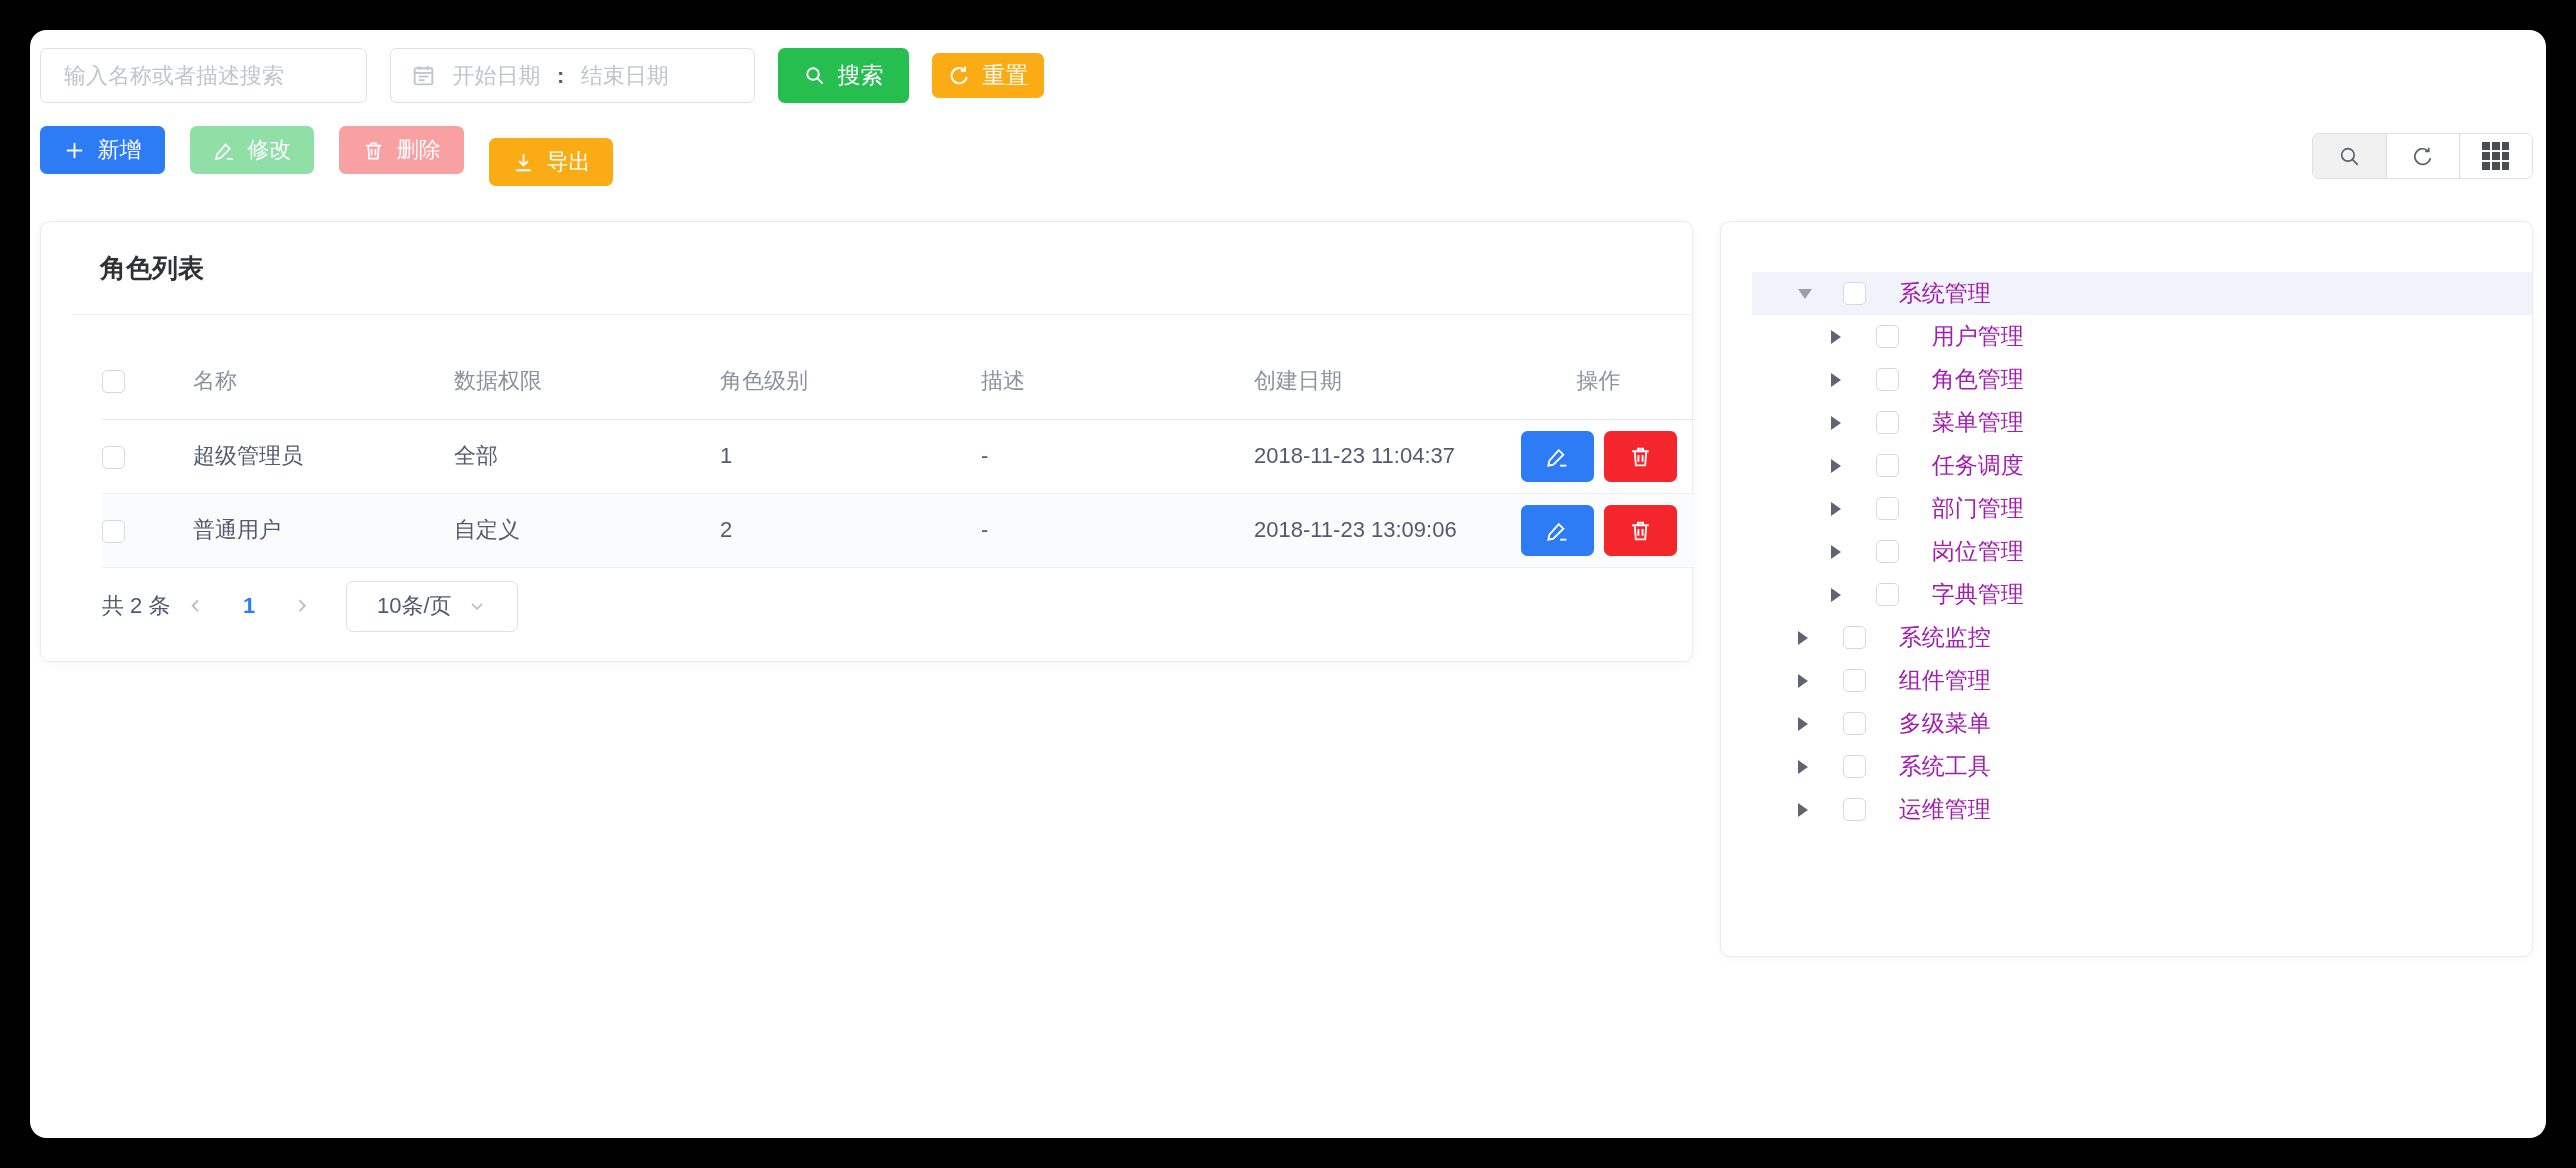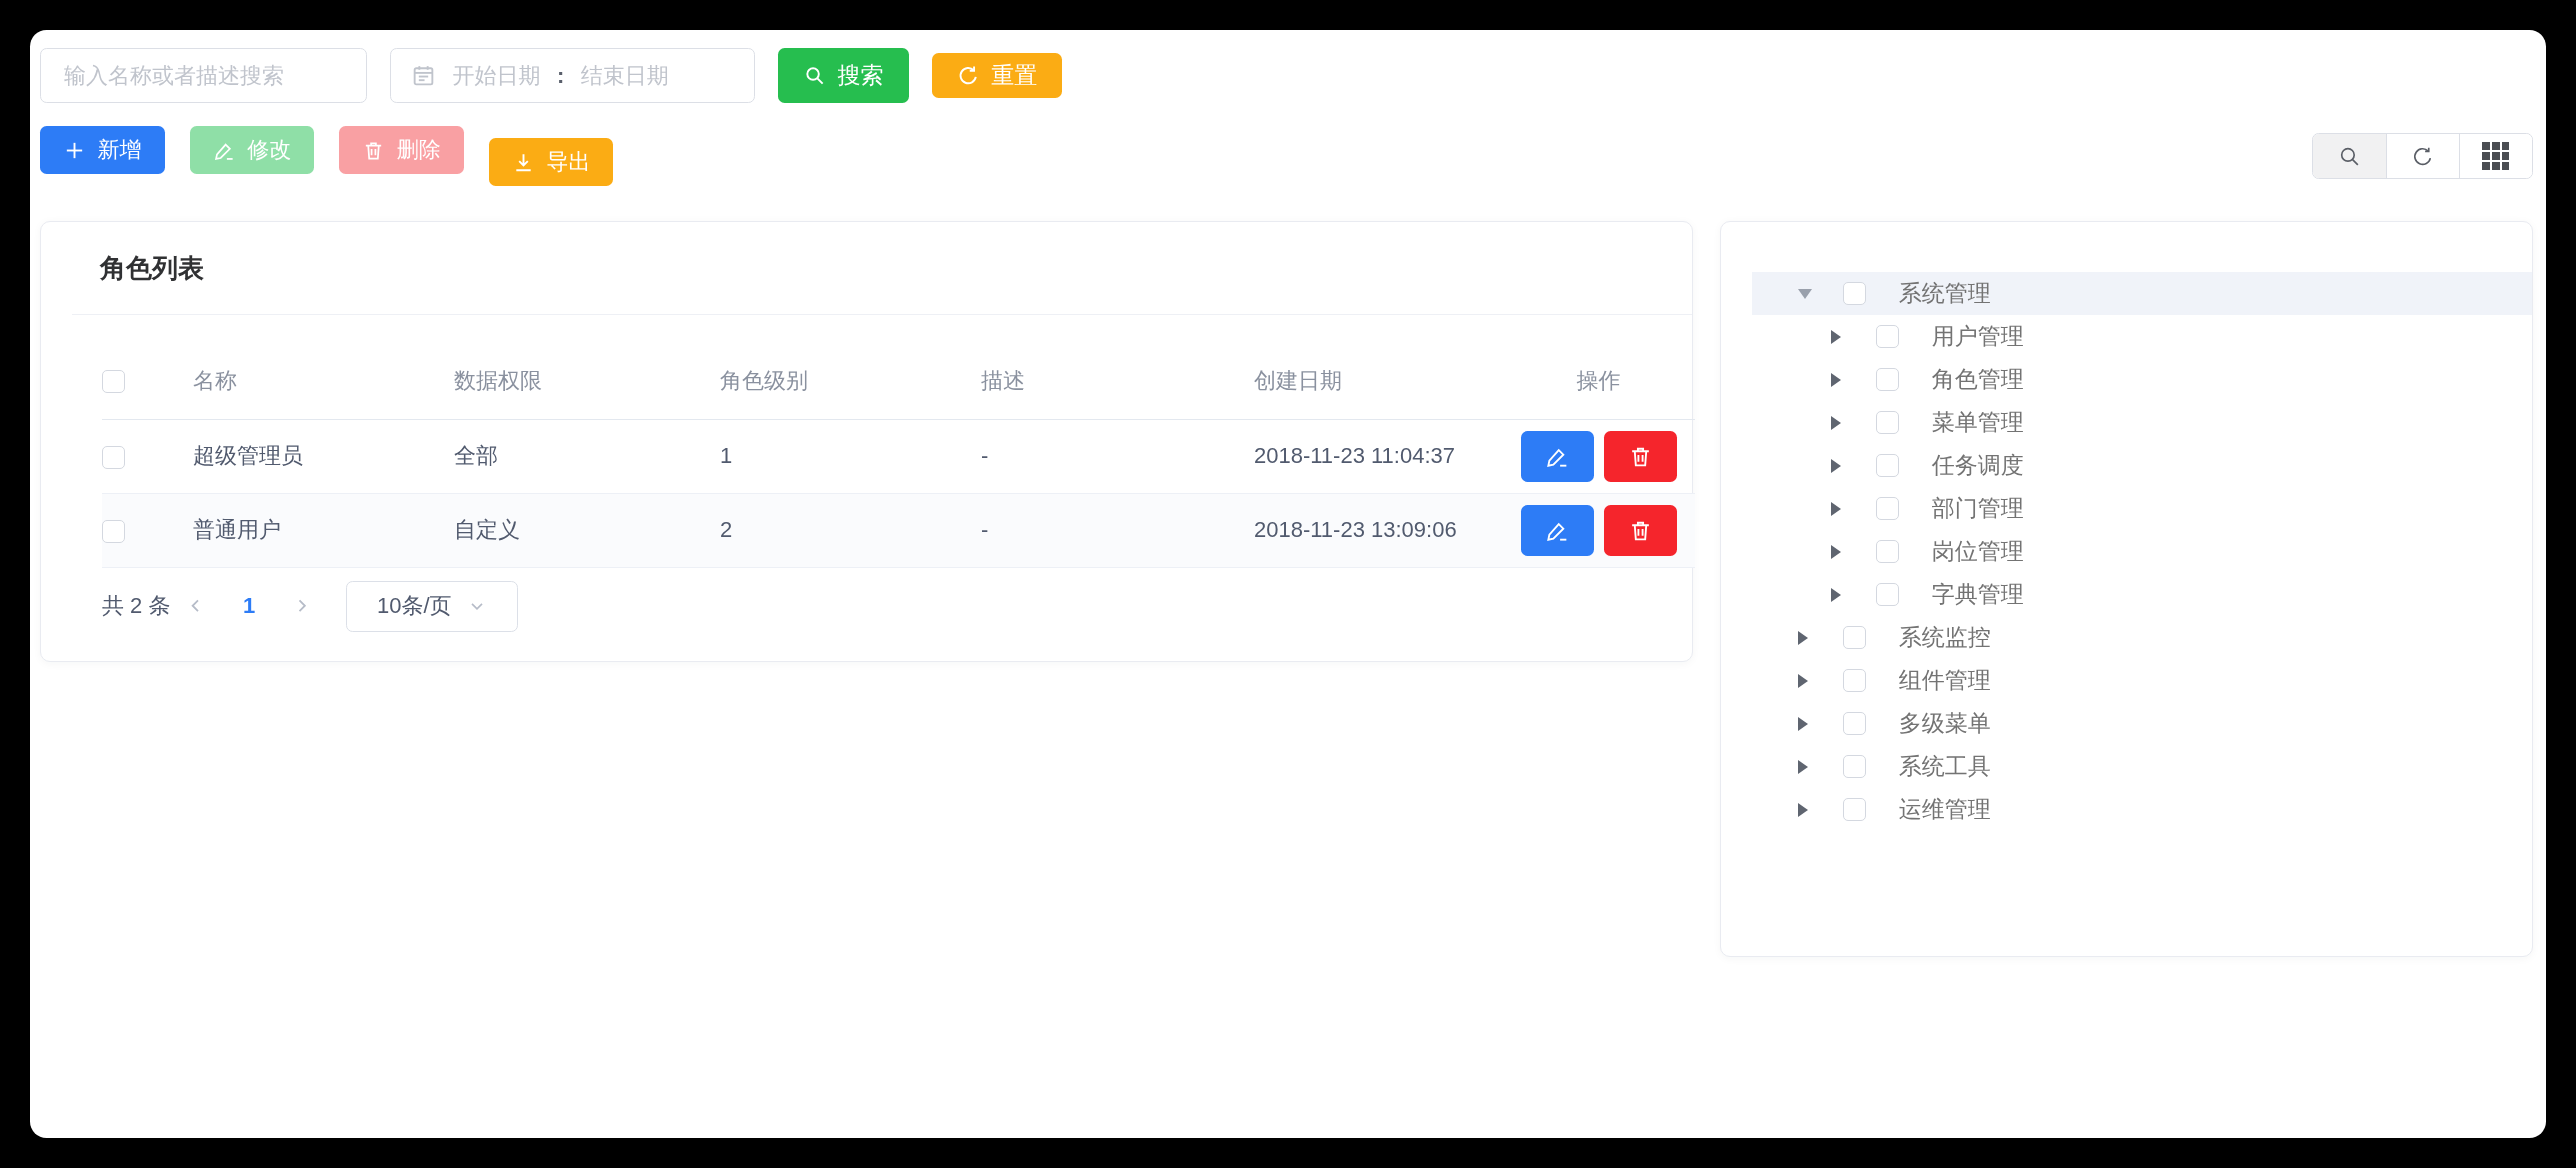--- a/index.html
+++ b/index.html
@@ -9,21 +9,21 @@
   
   .search-row { display:flex; align-items:center; gap:23px; height:55px; }
   .text-input { width:327px; height:55px; border:1.7px solid #DCDFE6; border-radius:6.6px; padding:0 23px; font-size:22px; color:#606266; font-family:inherit; outline:none; background:#fff; }
   .text-input::placeholder { color:#C0C4CC; }
   .date-range { width:365px; height:55px; border:1.7px solid #DCDFE6; border-radius:6.6px; display:flex; align-items:center; padding:0 20px; gap:16.5px; font-size:22px; color:#C0C4CC; background:#fff; }
   .date-range .cal { color:#C0C4CC; display:flex; }
   .date-range .sep { color:#595F6B; font-weight:bold; }
   .btn { display:inline-flex; align-items:center; justify-content:center; gap:11.6px; border:none; border-radius:6.6px; color:#fff; font-size:23px; font-family:inherit; cursor:pointer; white-space:nowrap; }
   .btn svg { flex:0 0 auto; }
   .btn-search { background:#26BE4F; height:55px; padding:0 25px; }
-  .btn-reset  { background:#FBAC14; height:45px; padding:0 25px; }
+  .btn-reset  { background:#FBAC14; height:45px; padding:0 16px; }
 
   
   .action-row { margin-top:23px; display:flex; align-items:center; }
   .action-left { display:flex; gap:25px; }
   .btn-sm { height:48px; padding:0 23px; font-size:22px; }
   .btn-add    { background:#2D7CF6; }
   .btn-edit   { background:#8FDFA7; cursor:not-allowed; }
   .btn-del    { background:#F9A0A3; cursor:not-allowed; }
   .btn-export { background:#FBAC14;margin-top:12px; }
 
@@ -58,21 +58,21 @@
   .pagination { display:flex; align-items:center; margin-top:13.2px; font-size:22px; color:#515A6E; }
   .pg-total { margin-right:15px; }
   .pg-arrow { color:#B6BCC8; display:flex; align-items:center; cursor:pointer; }
   .pg-num { color:#2D7CF6; font-weight:bold; margin:0 36px; cursor:pointer; }
   .pg-size { width:172px; height:51px; border:1.7px solid #DCE0E8; border-radius:6.6px; display:flex; align-items:center; justify-content:center; gap:15px; color:#515A6E; margin-left:33px; cursor:pointer; background:#fff; }
   .pg-size .chev { color:#B6BCC8; display:flex; }
 
   
   .save-btn { width:107px; height:48px; background:#7EB9F8; color:#fff; border:none; border-radius:6.6px; display:flex; align-items:center; justify-content:center; gap:8.3px; font-size:21.5px; cursor:not-allowed; font-family:inherit; }
   .menu-body { padding-top:50px; }
-  .tree-row { height:43px; display:flex; align-items:center; padding-left:46px; font-size:23px; color:#737373; cursor:pointer;gap:20px; }
+  .tree-row { height:43px; display:flex; align-items:center; padding-left:46px; font-size:23px; color:#a21caf; cursor:pointer;gap:20px; }
   .tree-row.child { padding-left:79px; }
   .tree-row.current { background:#F0F3F9; }
   .caret-box { width:25px; display:flex; justify-content:flex-start; align-items:center; flex:0 0 25px; }
   .caret-right { width:0; height:0; border-top:7.4px solid transparent; border-bottom:7.4px solid transparent; border-left:10.7px solid #5F6570; }
   .caret-down  { width:0; height:0; border-left:7.4px solid transparent; border-right:7.4px solid transparent; border-top:10.7px solid #99A0AC; }
   .tree-row .checkbox { margin-right:13.2px; flex:0 0 23px; }
 </style>
 </head>
 <body>
 

